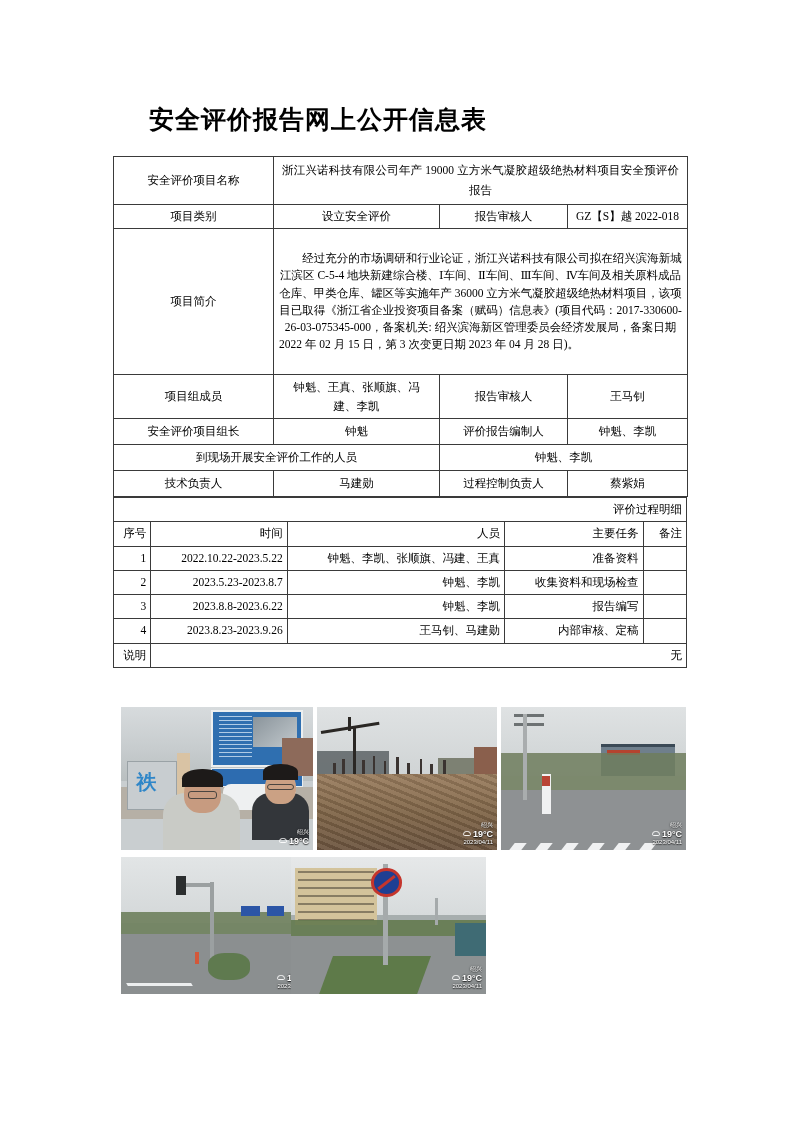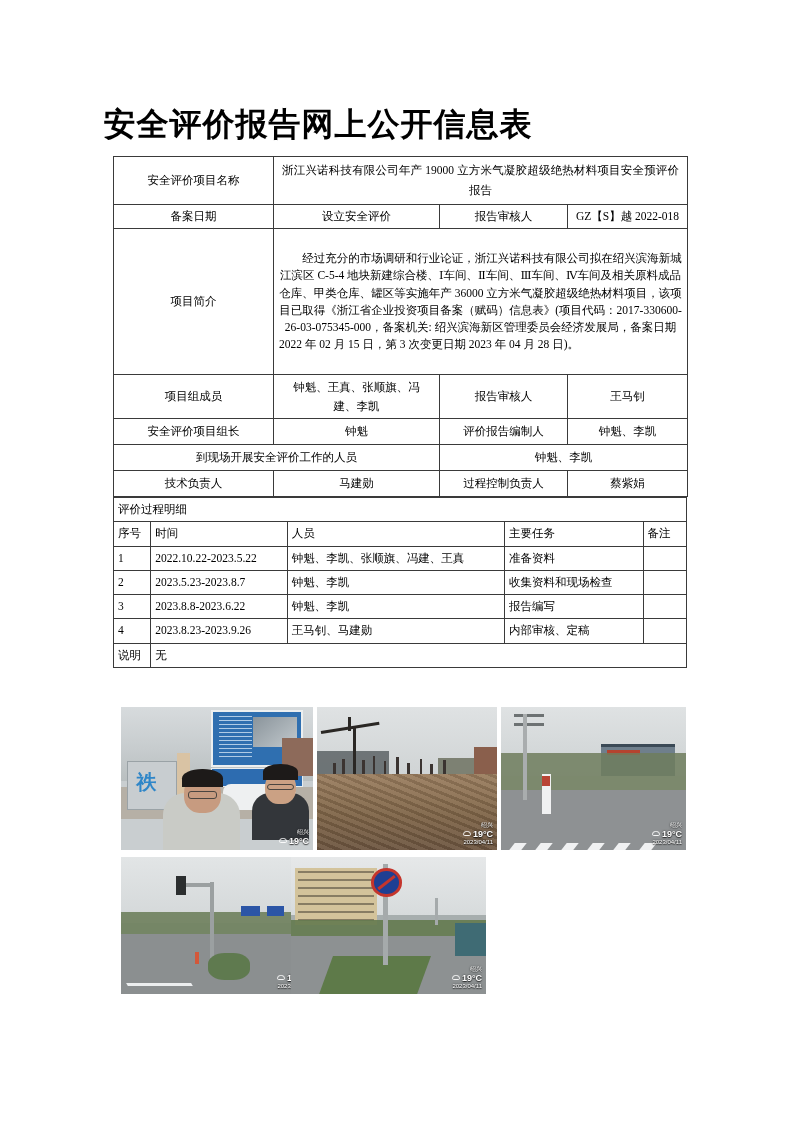--- a/index.html
+++ b/index.html
@@ -18,21 +18,21 @@
     position: absolute;
     left: 0; top: 0;
     width: 800px; height: 1132px;
     background: #fff;
   }
   .doc-title {
     position: absolute;
     left: 0; top: 103px;
     width: 636px;
     text-align: center;
-    font-size: 32px;
+    font-size: 25px;
     font-weight: bold;
     letter-spacing: 1px;
     font-family: "Liberation Serif", "DejaVu Serif", serif;
   }
 
   
   table.main {
     position: absolute;
     left: 113px; top: 156px;
     width: 574px;
@@ -60,21 +60,21 @@
     position: absolute;
     left: 113px;
     width: 574px;
     border-collapse: collapse;
     table-layout: fixed;
     font-size: 11.5px;
   }
   table.detail td {
     border: 1px solid #3a3a3a;
     padding: 3px 4px;
-    text-align: left;
+    text-align: right;
     vertical-align: middle;
     line-height: 1.5;
   }
   .num-cell { font-family: "Liberation Serif", "DejaVu Serif", serif; }
 
   .note-line {
     position: absolute;
     left: 110px; top: 681px;
     font-size: 13px;
     font-weight: bold;
@@ -209,21 +209,21 @@
         <col style="width:166px">
       <col style="width:128px">
         <col style="width:120px">
     </colgroup>
     <tbody>
       <tr style="height:38px">
         <td>安全评价项目名称</td>
         <td colspan="3" style="text-align:justify;text-align-last:center;padding:4px 8px;line-height:1.7">浙江兴诺科技有限公司年产 19000 立方米气凝胶超级绝热材料项目安全预评价报告</td>
       </tr>
       <tr style="height:24px">
-        <td>备案日期</td>
+        <td>项目类别</td>
         <td>设立安全评价</td>
         <td>报告审核人</td>
         <td>GZ【S】越 2022-018</td>
       </tr>
       <tr style="height:146px">
         <td>项目简介</td>
         <td colspan="3" class="intro-body">　　经过充分的市场调研和行业论证，浙江兴诺科技有限公司拟在绍兴滨海新城江滨区 C-5-4 地块新建综合楼、Ⅰ车间、Ⅱ车间、Ⅲ车间、Ⅳ车间及相关原料成品仓库、甲类仓库、罐区等实施年产 36000 立方米气凝胶超级绝热材料项目，该项目已取得《浙江省企业投资项目备案（赋码）信息表》(项目代码：2017-330600-26-03-075345-000，备案机关: 绍兴滨海新区管理委员会经济发展局，备案日期 2022 年 02 月 15 日，第 3 次变更日期 2023 年 04 月 28 日)。</td>
       </tr>
       <tr style="height:38px">
         <td>项目组成员</td>

